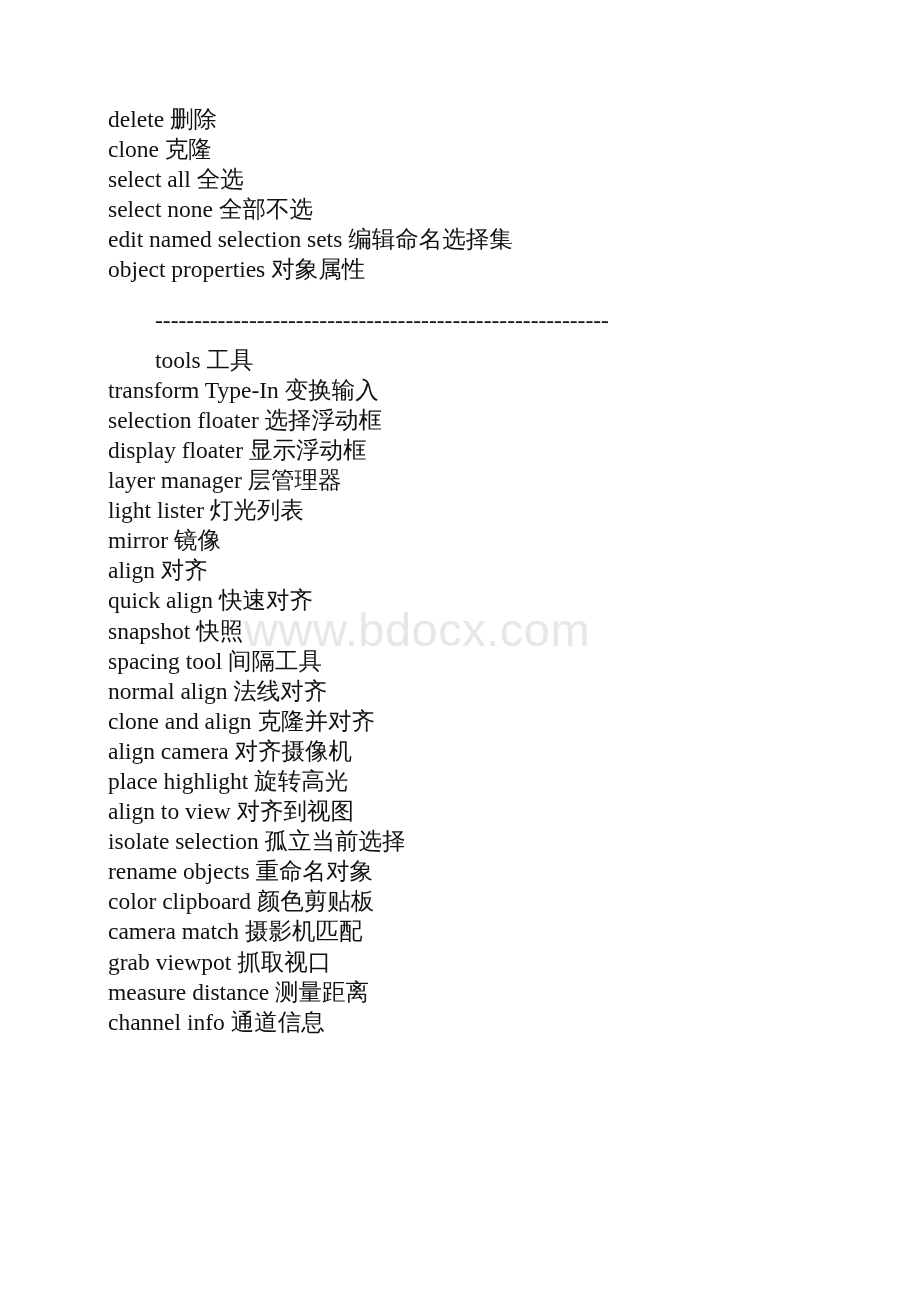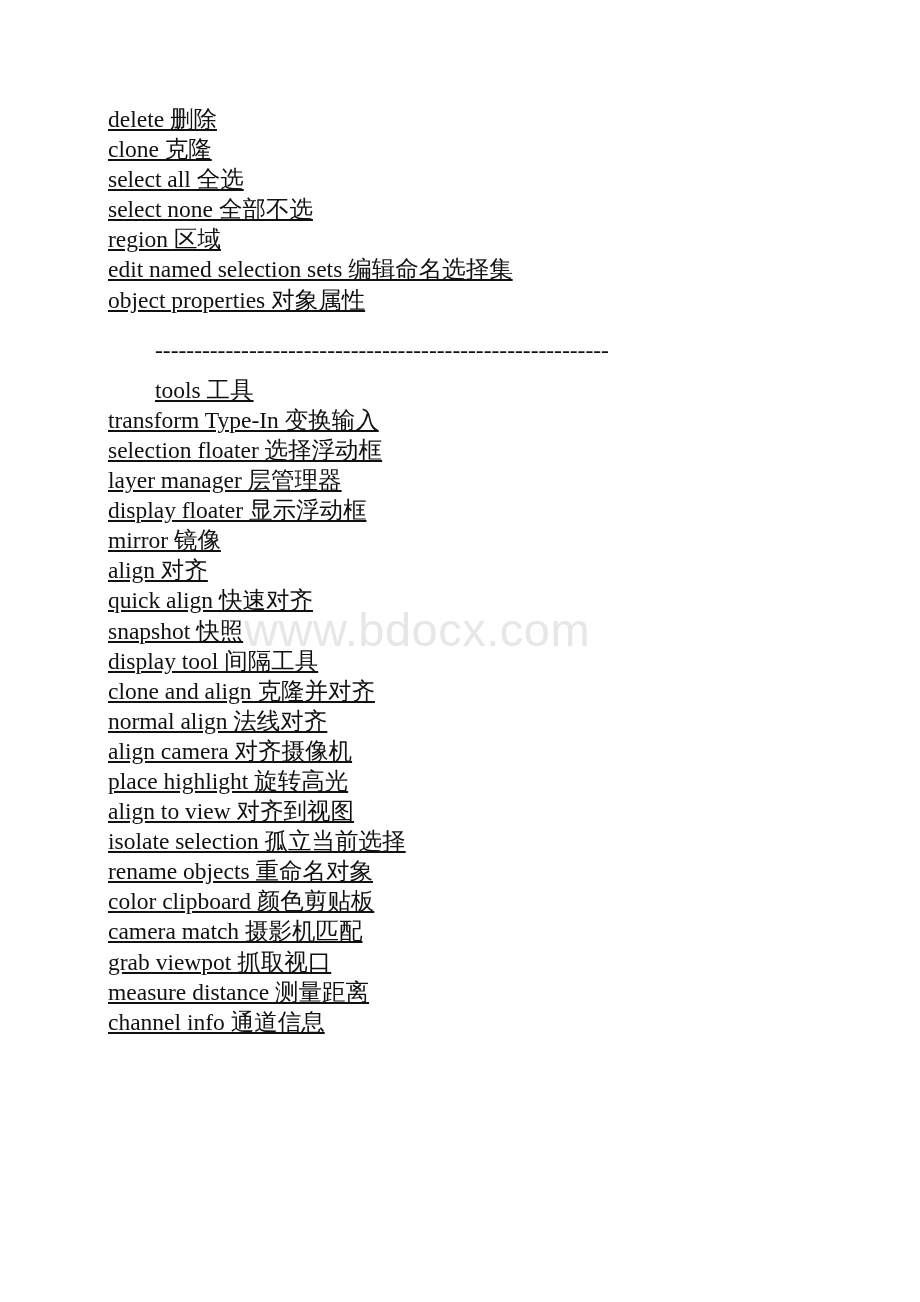--- a/index.html
+++ b/index.html
@@ -47,21 +47,20 @@
     top: 104px;
     width: 740px;
     z-index: 2;
   }
 
   .line {
     font-size: 23.5px;
     line-height: 30.1px;
     white-space: pre;
     color: #111111;
-    text-decoration: underline;
   }
 
   .line.indent {
     padding-left: 47px;
   }
 
   .divider {
     font-size: 23.5px;
     line-height: 30.1px;
     padding-left: 47px;
@@ -84,45 +83,45 @@
 
   <div id="watermark">www.bdocx.com</div>
 
   <div id="doc-body">
 
     <div>
       <div class="line">delete 删除</div>
       <div class="line">clone 克隆</div>
       <div class="line">select all 全选</div>
       <div class="line">select none 全部不选</div>
-      <div class="line">region 区域</div>
       <div class="line">edit named selection sets 编辑命名选择集</div>
       <div class="line">object properties 对象属性</div>
     </div>
 
     <div class="spacer-block"></div>
 
     <div class="divider">----------------------------------------------------------</div>
 
     <div class="spacer-small"></div>
 
     <div class="line indent">tools 工具</div>
 
     <div>
       <div class="line">transform Type-In 变换输入</div>
       <div class="line">selection floater 选择浮动框</div>
+      <div class="line">display floater 显示浮动框</div>
       <div class="line">layer manager 层管理器</div>
-      <div class="line">display floater 显示浮动框</div>
+      <div class="line">light lister 灯光列表</div>
       <div class="line">mirror 镜像</div>
       <div class="line">align 对齐</div>
       <div class="line">quick align 快速对齐</div>
       <div class="line">snapshot 快照</div>
-      <div class="line">display tool 间隔工具</div>
+      <div class="line">spacing tool 间隔工具</div>
+      <div class="line">normal align 法线对齐</div>
       <div class="line">clone and align 克隆并对齐</div>
-      <div class="line">normal align 法线对齐</div>
       <div class="line">align camera 对齐摄像机</div>
       <div class="line">place highlight 旋转高光</div>
       <div class="line">align to view 对齐到视图</div>
       <div class="line">isolate selection 孤立当前选择</div>
       <div class="line">rename objects 重命名对象</div>
       <div class="line">color clipboard 颜色剪贴板</div>
       <div class="line">camera match 摄影机匹配</div>
       <div class="line">grab viewpot 抓取视口</div>
       <div class="line">measure distance 测量距离</div>
       <div class="line">channel info 通道信息</div>

